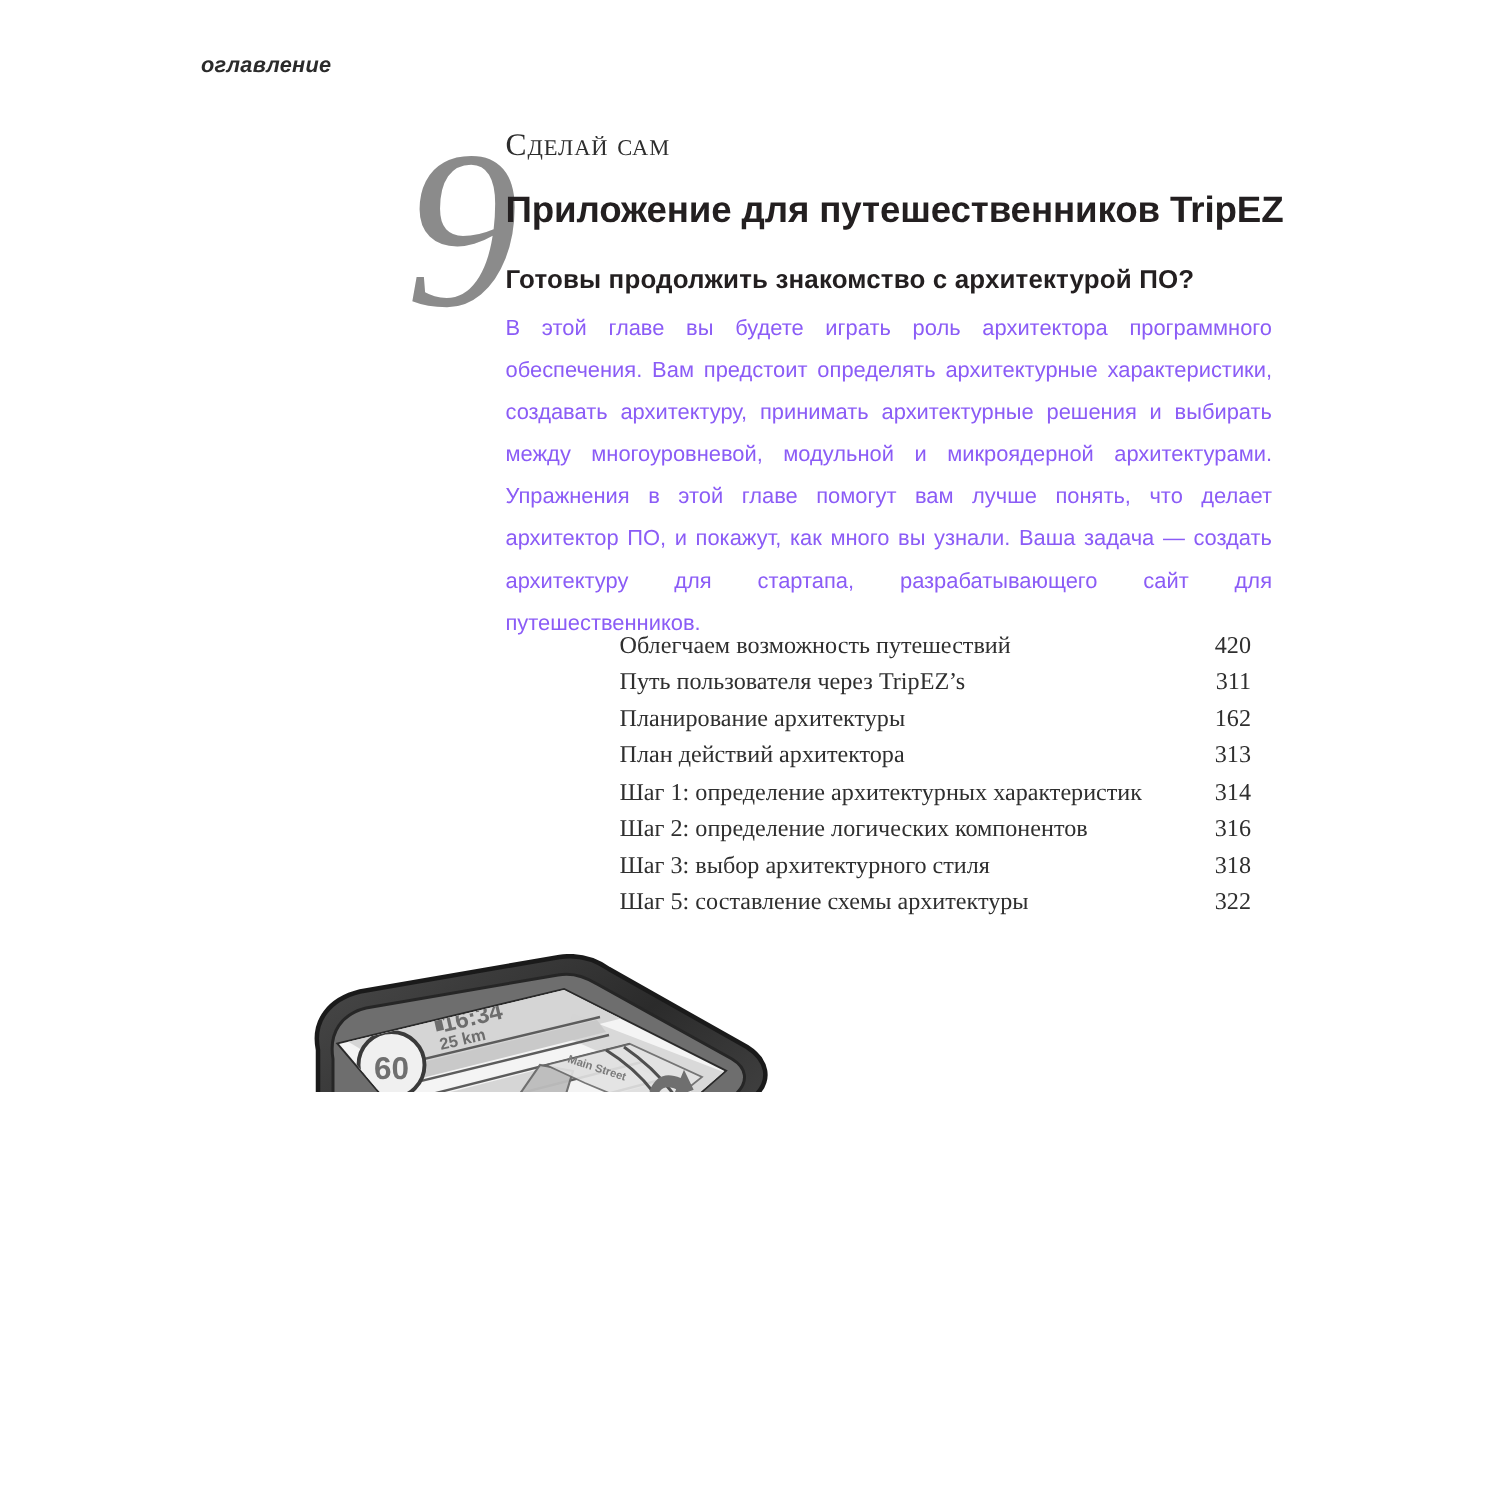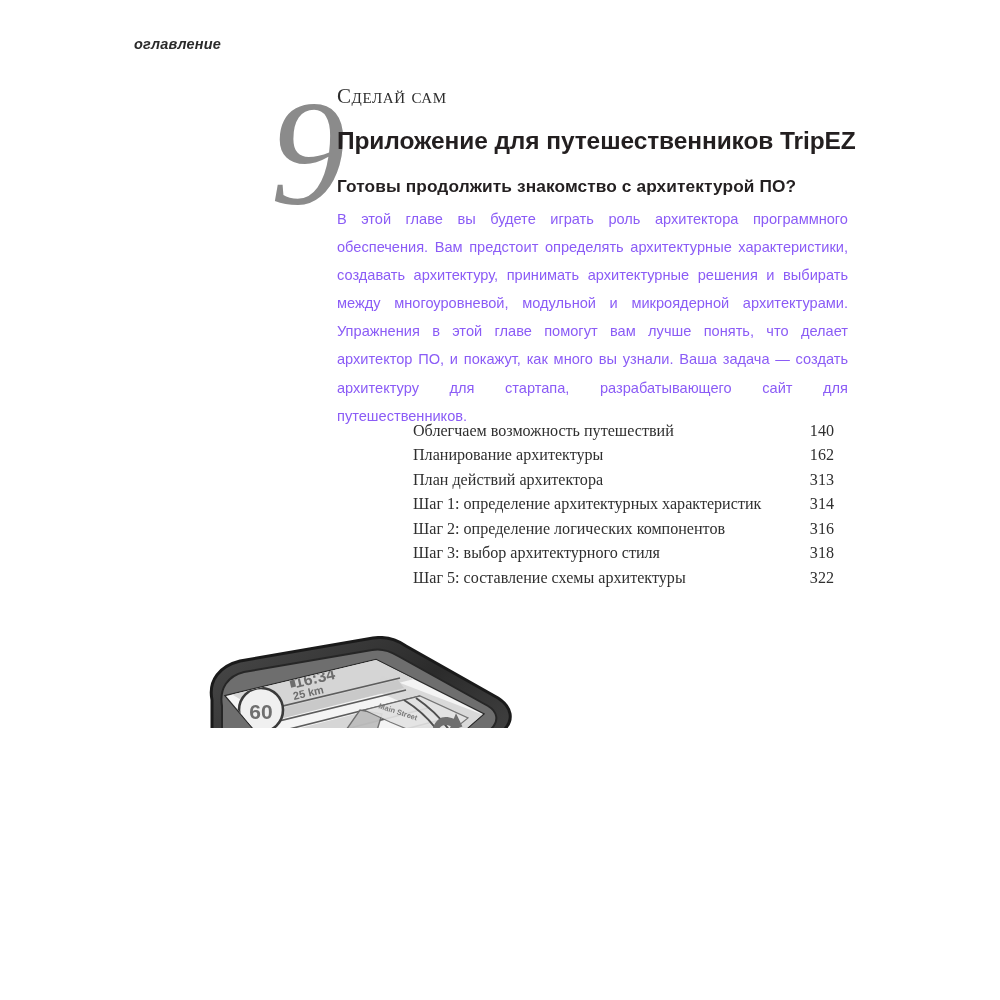--- a/index.html
+++ b/index.html
@@ -161,21 +161,22 @@
   <div id="eyebrow">Сделай сам</div>
 
   <div id="chapter-title">Приложение для путешественников TripEZ</div>
 
   <div id="chapter-subtitle">Готовы продолжить знакомство с архитектурой ПО?</div>
 
   <div id="intro-paragraph">В этой главе вы будете играть роль архитектора программного обеспечения. Вам предстоит определять архитектурные характеристики, создавать архитектуру, принимать архитектурные решения и выбирать между многоуровневой, модульной и микроядерной архитектурами. Упражнения в этой главе помогут вам лучше понять, что делает архитектор ПО, и покажут, как много вы узнали. Ваша задача — создать архитектуру для стартапа, разрабатывающего сайт для путешественников.</div>
 
   <div id="toc">
 
-  <div class="toc-row"><span class="toc-title">Облегчаем возможность путешествий</span><span class="toc-page">140</span></div>
+  <div class="toc-row"><span class="toc-title">Облегчаем возможность путешествий</span><span class="toc-page">420</span></div>
+      <div class="toc-row"><span class="toc-title">Путь пользователя через TripEZ’s</span><span class="toc-page">311</span></div>
       <div class="toc-row"><span class="toc-title">Планирование архитектуры</span><span class="toc-page">162</span></div>
       <div class="toc-row"><span class="toc-title">План действий архитектора</span><span class="toc-page">313</span></div>
       <div class="toc-row"><span class="toc-title">Шаг 1: определение архитектурных характеристик</span><span class="toc-page">314</span></div>
       <div class="toc-row"><span class="toc-title">Шаг 2: определение логических компонентов</span><span class="toc-page">316</span></div>
       <div class="toc-row"><span class="toc-title">Шаг 3: выбор архитектурного стиля</span><span class="toc-page">318</span></div>
       <div class="toc-row"><span class="toc-title">Шаг 5: составление схемы архитектуры</span><span class="toc-page">322</span></div>
     </div>
 
   <div id="folio">16</div>
 

